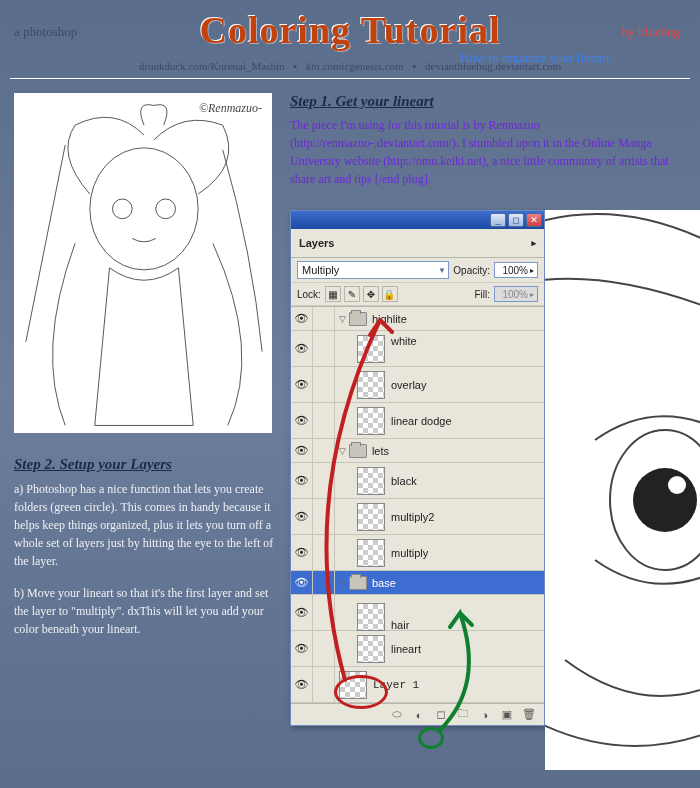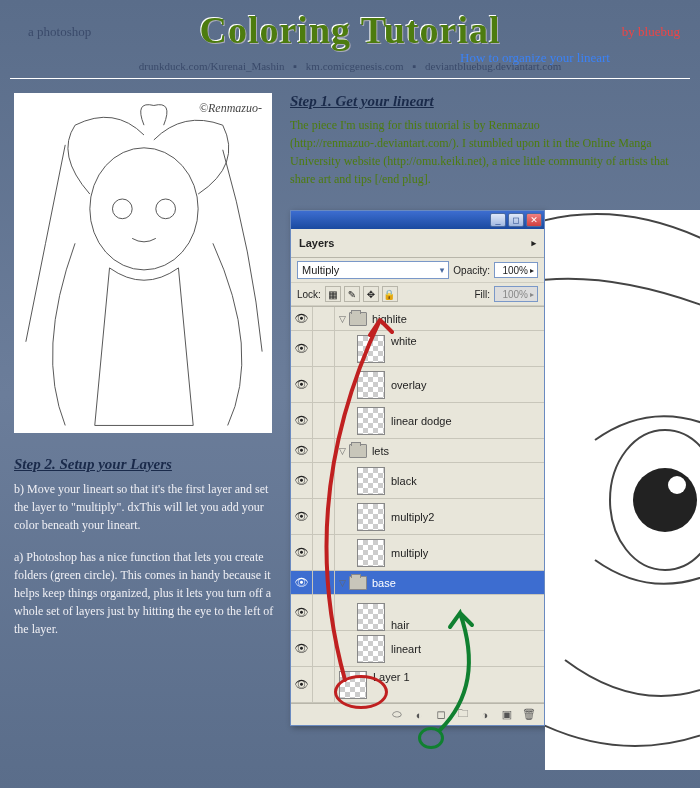--- a/index.html
+++ b/index.html
@@ -15,27 +15,27 @@
   .header {
     padding: 8px 20px 4px 20px;
     position: relative;
   }
   .prefix {
     font-family: 'Comic Sans MS', cursive;
     font-size: 13px;
     color: #3a4a6a;
     position: absolute;
     top: 24px;
-    left: 28px;
+    left: 14px;
   }
   .title {
     font-family: 'Comic Sans MS', cursive;
     font-size: 38px;
     font-weight: bold;
-    color: #4d7c0f;
+    color: #c2410c;
     text-align: center;
     letter-spacing: 1px;
     text-shadow: 1px 1px 0 #aab, -1px -1px 0 #fff;
   }
   .byline {
     font-family: 'Comic Sans MS', cursive;
     font-size: 13px;
     color: #ef4444;
     position: absolute;
     top: 24px;
@@ -85,21 +85,21 @@
     font-size: 15px;
     font-style: italic;
     font-weight: bold;
     color: #1a2a4a;
     text-decoration: underline;
     margin-bottom: 6px;
   }
   .step-body {
     font-size: 12px;
     line-height: 1.5;
-    color: #4d7c0f;
+    color: #6d28d9;
   }
   .step1 {
     position:absolute;
     left: 290px;
     top: 6px;
     width: 395px;
   }
   .step2-heading {
     position: absolute;
     left: 14px;
@@ -348,22 +348,22 @@
 
   <div class="step1">
     <div class="step-heading">Step 1. Get your lineart</div>
     <div class="step-body">The piece I'm using for this tutorial is by Renmazuo (http://renmazuo-.deviantart.com/). I stumbled upon it in the Online Manga University website (http://omu.keiki.net), a nice little community of artists that share art and tips [/end plug].</div>
   </div>
 
 </div>
 
 <div class="step2-heading step-heading">Step 2. Setup your Layers</div>
 <div class="step2-body">
+  <p>a) Photoshop has a nice function that lets you create folders (green circle). This comes in handy because it helps keep things organized, plus it lets you turn off a whole set of layers just by hitting the eye to the left of the layer.</p>
   <p>b) Move your lineart so that it's the first layer and set the layer to "multiply". dxThis will let you add your color beneath your lineart.</p>
-  <p>a) Photoshop has a nice function that lets you create folders (green circle). This comes in handy because it helps keep things organized, plus it lets you turn off a whole set of layers just by hitting the eye to the left of the layer.</p>
 </div>
 
 <div class="layers-panel">
   <div class="panel-titlebar">
     <div class="titlebar-btn">_</div>
     <div class="titlebar-btn">◻</div>
     <div class="titlebar-btn close">✕</div>
   </div>
   <div class="panel-tab">
     <span>Layers</span>
@@ -493,21 +493,21 @@
         <div class="link-col"></div>
         <div style="display: flex; align-items: center; padding-left: 4px;">
           <span class="indent" style="width: 18px;"></span>
           <div class="layer-thumb"></div>
           <span class="layer-name">lineart</span>
         </div>
       </div>
       <div class="layer-item">
         <div class="eye-col" style="font-size: 11px;">👁</div>
         <div class="link-col"></div>
-        <div style="display: flex; padding-left: 4px;">
+        <div style="display: flex; align-items: center; padding-left: 4px; font-family: Liberation Mono, monospace;">
           <span class="indent" style="width: 0px;"></span>
           <div class="layer-thumb"></div>
           <span class="layer-name">Layer 1</span>
         </div>
       </div>
     </div>
   <div class="layers-bottom">
     <div class="bottom-icon">⬭</div>
     <div class="bottom-icon">◐</div>
     <div class="bottom-icon">◻</div>

